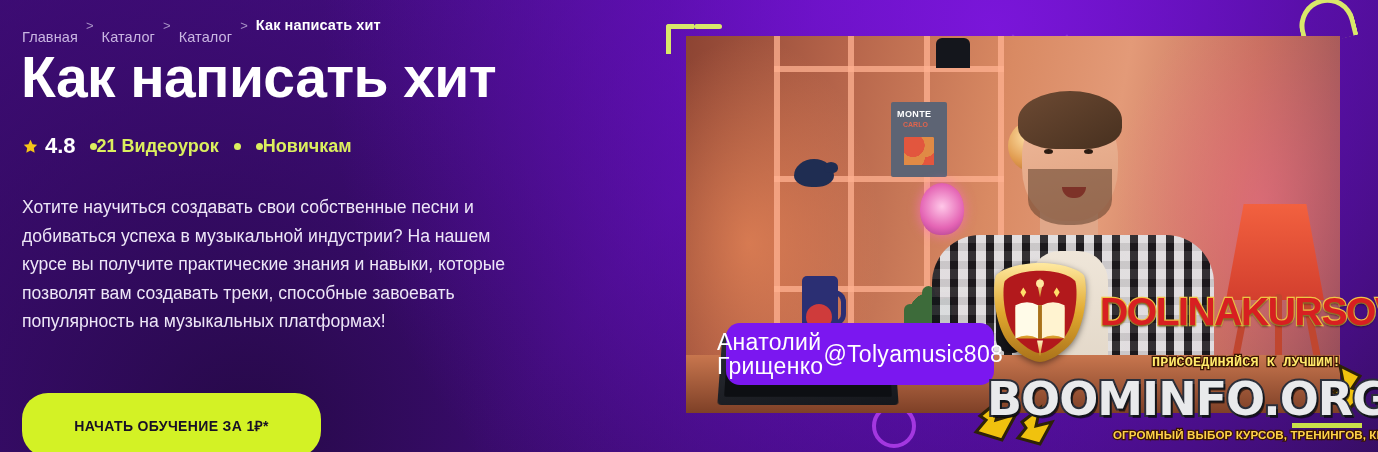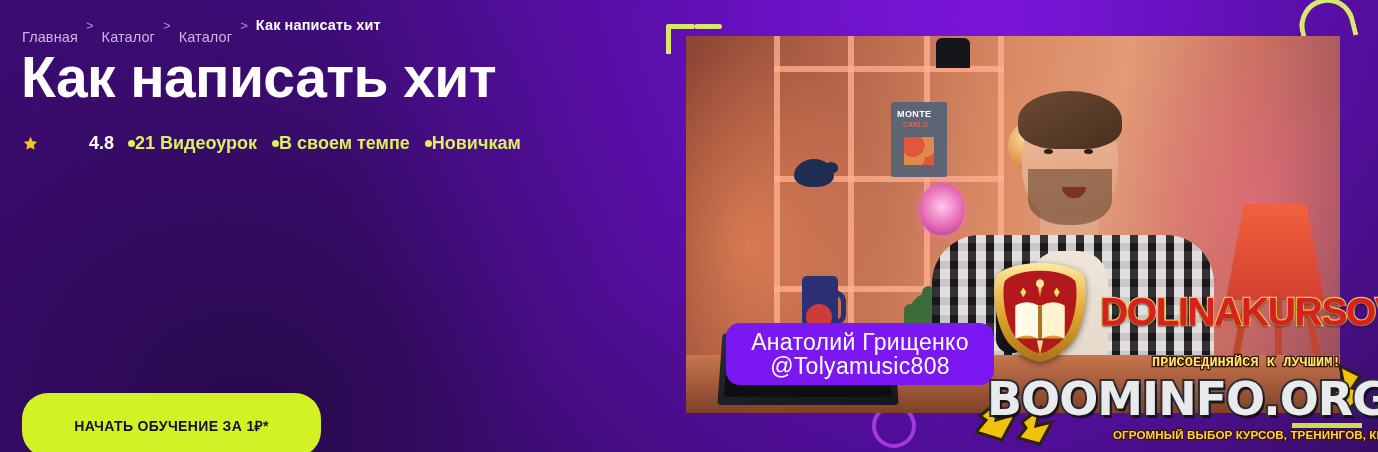--- a/index.html
+++ b/index.html
@@ -64,21 +64,21 @@
     font-size:57px; line-height:1.02; font-weight:700; color:#ffffff;
     letter-spacing:-0.6px; white-space:nowrap;
   }
 
   .meta {
     position:absolute; left:0; top:133px;
     display:flex; align-items:center; gap:0px; white-space:nowrap;
   }
   .meta .rating { display:flex; align-items:center; gap:6px; margin-right:14px; }
   .star { width:17px; height:17px; display:block; }
-  .rating-val { color:#ffffff; font-size:18px; font-weight:700;margin-left:44px; }
+  .rating-val { color:#ffffff; font-size:22px; font-weight:700; }
   .meta-item {
     color:#dcef5e; font-size:18px; font-weight:700;
     display:flex; align-items:center; margin-right:15px;
   }
   .dot { width:7px; height:7px; border-radius:50%; background:#dcef5e; display:inline-block; }
 
   .desc {
     position:absolute; left:0; top:193px; width:510px;
     color:#ede6f7; font-size:17.6px; line-height:28.6px; font-weight:400;
   }
@@ -181,21 +181,21 @@
     background:#7d3228; border-radius:0 0 12px 12px; }
   .p-mic { position:absolute; left:74px; top:196px; width:30px; height:74px;
     background:linear-gradient(180deg,#2a2a30,#121216); border-radius:14px; }
   .p-mic::after{ content:""; position:absolute; left:1px; top:-12px; width:28px;height:28px;
     background:radial-gradient(circle at 40% 35%,#4a4a52,#17171c); border-radius:50%; }
 
   
   .namebadge {
     position:absolute; left:726px; top:323px; width:268px; height:62px;
     background:#7b17f0; border-radius:14px; z-index:6;
-    display:flex; flex-direction:column; align-items:center; justify-content:center;
+    display:flex; flex-direction:row; align-items:center; justify-content:center;
     color:#ffffff; line-height:1.06;
   }
   .namebadge .n1 { font-size:23px; font-weight:400; letter-spacing:.3px; }
   .namebadge .n2 { font-size:23px; font-weight:400; letter-spacing:.3px; }
 
   
   .wm-dolina { position:absolute; left:986px; top:258px; z-index:9;
     display:flex; align-items:center; gap:6px; }
   .shield { width:108px; height:108px; position:relative; filter:drop-shadow(0 2px 3px rgba(0,0,0,.5)); }
   .dolina-text {
@@ -262,28 +262,28 @@
         </span>
         <span class="rating-val">4.8</span>
       </div>
 
       <div class="meta-item">
         <span class="dot"></span>
         <span>21 Видеоурок</span>
       </div>
       <div class="meta-item">
         <span class="dot"></span>
-        <span>В своем темпе</span>
       </div>
       <div class="meta-item">
         <span class="dot"></span>
         <span>Новичкам</span>
       </div>
     </div>
 
+    <p class="desc">Хотите научиться создавать свои собственные песни и добиваться успеха в музыкальной индустрии? На нашем курсе вы получите практические знания и навыки, которые позволят вам создавать треки, способные завоевать популярность на музыкальных платформах!</p>
 
     <button class="cta">НАЧАТЬ ОБУЧЕНИЕ ЗА 1₽*</button>
   </div>
 
   <div class="video">
     <div class="v-wall"></div>
     <div class="v-glowL"></div>
     <div class="v-glowR"></div>
 
     <div class="shelf">

